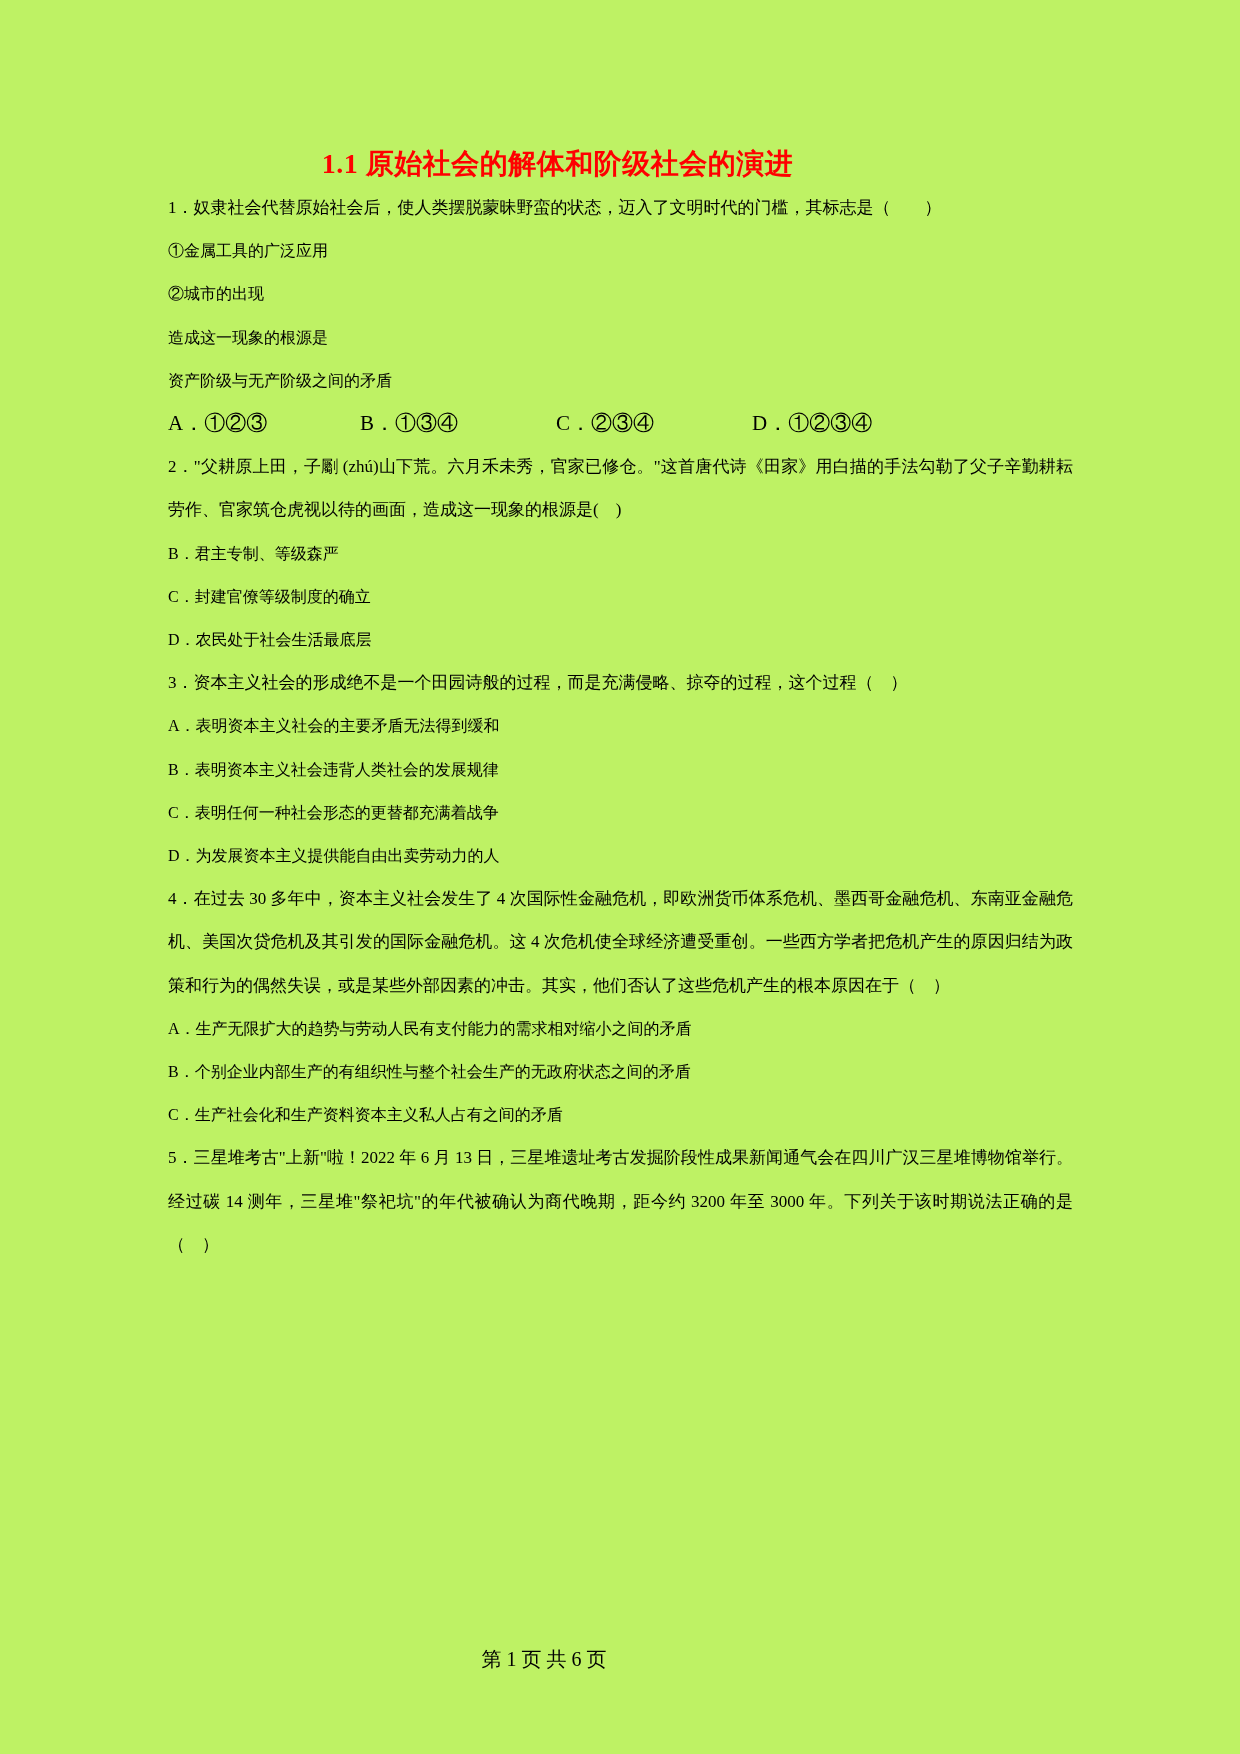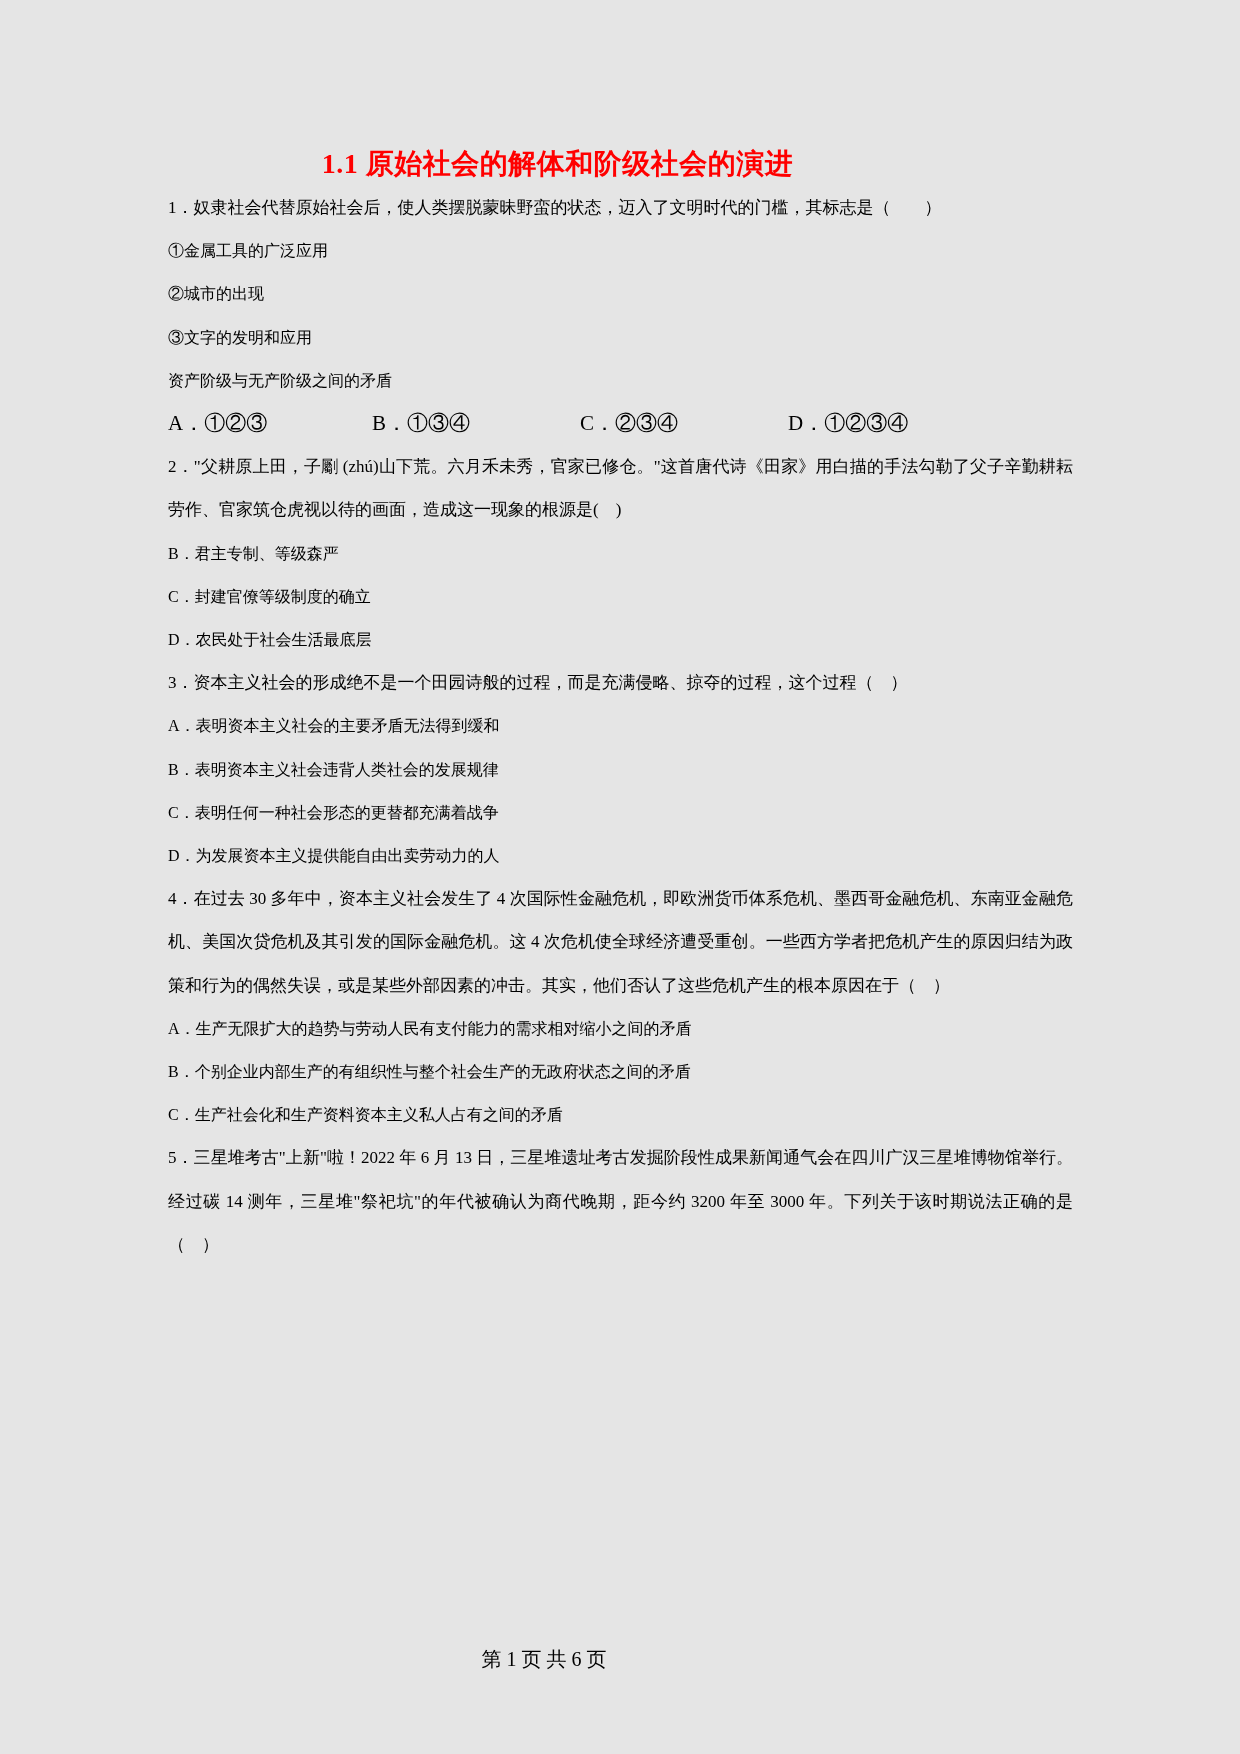--- a/index.html
+++ b/index.html
@@ -10,21 +10,21 @@
     position: relative;
     font-family: "Liberation Serif", "DejaVu Serif", serif;
     color: #000000;
     overflow: hidden;
   }
   .page {
     position: absolute;
     left: 0; top: 0;
     width: 1240px;
     height: 1754px;
-    background: #e5e5e5;
+    background: #bef264;
   }
   .content {
     position: absolute;
     left: 168px;
     top: 142px;
     width: 905px;
   }
   .doc-title {
     font-size: 28px;
     font-weight: bold;
@@ -38,21 +38,21 @@
     font-size: 17px;
     line-height: 43.2px;
     text-align: justify;
     text-justify: inter-ideograph;
   }
   p.line {
     font-size: 16px;
     line-height: 43.2px;
     text-align: left;
   }
-  .opts { font-size: 21px; line-height: 43.2px; gap: 12px; }
+  .opts { font-size: 21px; line-height: 43.2px; }
   .opts.row { display: flex; }
   .opts.row .opt-cell { display: inline-block; }
   .opts.row .opt-cell:nth-child(1) { width: 192px; }
   .opts.row .opt-cell:nth-child(2) { width: 196px; }
   .opts.row .opt-cell:nth-child(3) { width: 196px; }
   .page-footer {
     position: absolute;
     left: 0;
     top: 1645px;
     width: 1088px;
@@ -66,21 +66,21 @@
 
 <div class="page">
   <div class="content">
     <h1 class="doc-title" style="color: rgb(255, 0, 0);">1.1 原始社会的解体和阶级社会的演进</h1>
     <div id="questions">
   <section class="question">
     <p class="stem">1．奴隶社会代替原始社会后，使人类摆脱蒙昧野蛮的状态，迈入了文明时代的门槛，其标志是（　　）</p>
     <div class="subs">
             <p class="line">①金属工具的广泛应用</p>
             <p class="line">②城市的出现</p>
-            <p class="line">③文字的发明和应用</p>
+            <p class="line">造成这一现象的根源是</p>
             <p class="line">资产阶级与无产阶级之间的矛盾</p>
           </div>
     <div class="opts row">
             <span class="opt-cell">A．①②③</span>
             <span class="opt-cell">B．①③④</span>
             <span class="opt-cell">C．②③④</span>
             <span class="opt-cell">D．①②③④</span>
           </div>
   </section>
 

